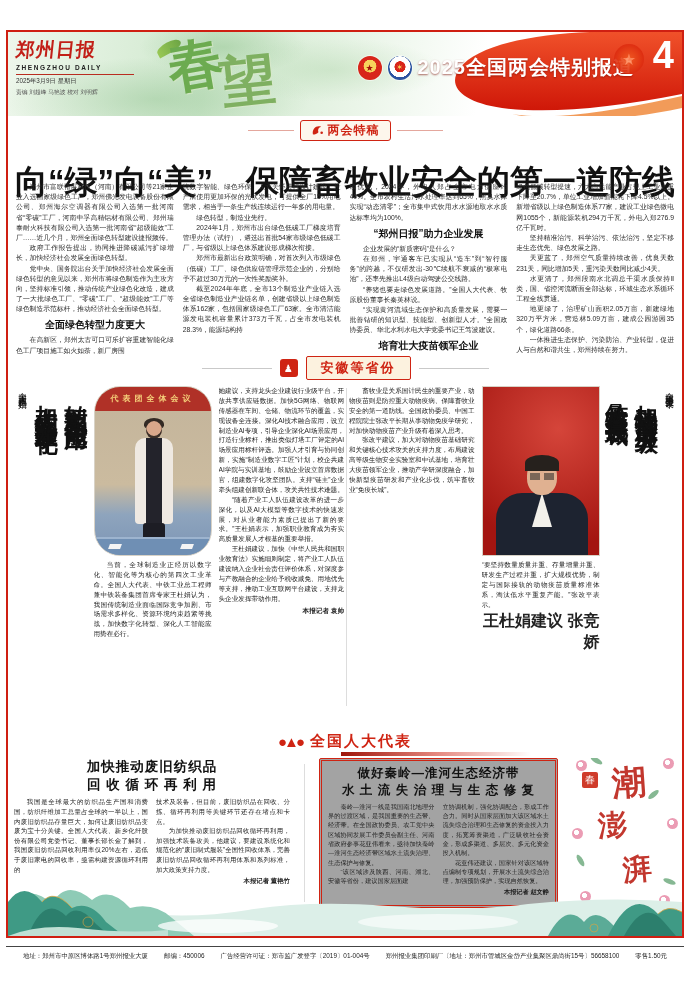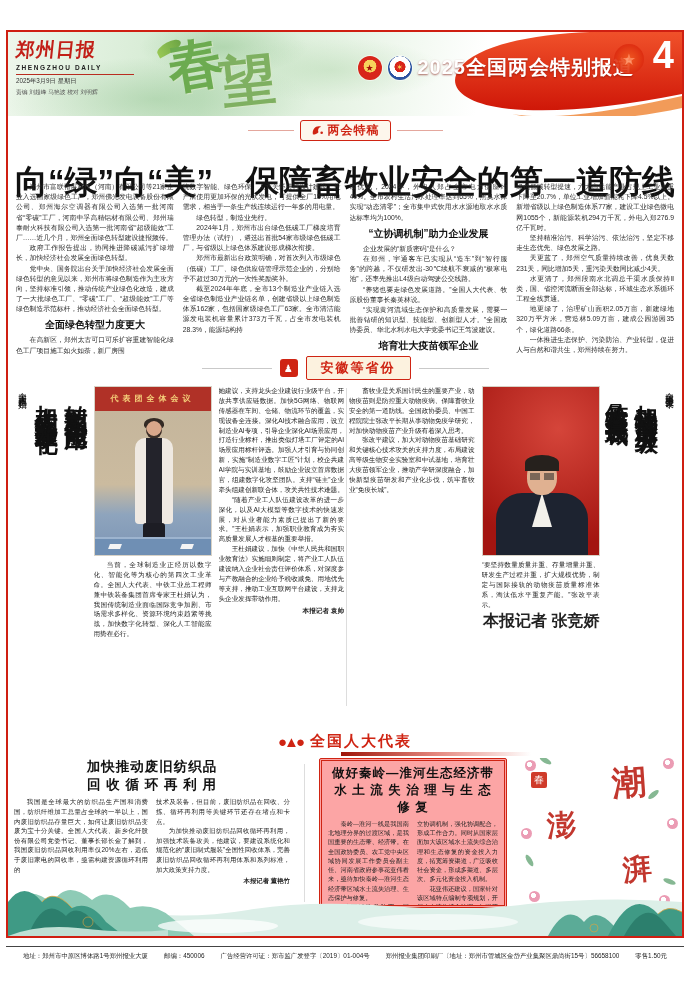--- a/index.html
+++ b/index.html
@@ -70,21 +70,21 @@
   .vh-r{writing-mode:vertical-rl;}
   .vh-label{font-size:8.5px;letter-spacing:1px;color:#111;margin:0 3px;}
   .vt{font-size:23px;font-weight:900;color:#111;letter-spacing:3px;line-height:1.25;margin:0 1px;}
   .vt2{letter-spacing:2px;}
   .iv-content{flex:1;display:flex;gap:7px;overflow:hidden;padding-top:2px;}
   .iv-colnarrow{width:118px;flex:none;}
   .iv-coltext{flex:1;font-size:6.6px;line-height:1.5;text-align:justify;overflow:hidden;}
   .iv-p1{font-size:6.6px;line-height:1.5;text-align:justify;margin-top:4px;overflow:hidden;}
   
   .photo{position:relative;width:118px;height:170px;overflow:hidden;border:1px solid #d8d2c6;box-sizing:border-box;}
-  .photo-l{background:linear-gradient(180deg,#c3b49b 0%,#cbbb9f 58%,#8ea4bd 76%,#7c95b5 100%);}
+  .photo-l{background:linear-gradient(180deg,#c3b49b 0%,#cbbb9f 58%,#8ea4bd 76%,#7c95b5 100%);border-radius:26px;}
   .photo-l .pbanner{position:absolute;left:0;top:0;width:100%;height:24px;background:#b03127;
       color:#f5d07a;font-size:8px;font-weight:bold;letter-spacing:4px;line-height:24px;
       white-space:nowrap;overflow:hidden;text-align:center;}
   .person-l{position:absolute;left:36px;top:34px;width:46px;height:136px;}
   .person-l .head{position:absolute;left:15px;top:0;width:16px;height:18px;border-radius:50%;
       background:#d9a88b;box-shadow:0 -3px 0 0 #3a2f28 inset;}
   .person-l .hair{position:absolute;left:13px;top:-3px;width:20px;height:12px;border-radius:50% 50% 40% 40%;background:#332a24;}
   .person-l .torso{position:absolute;left:4px;top:17px;width:38px;height:86px;border-radius:10px 10px 4px 4px;
       background:linear-gradient(90deg,#efe9e2 0 30%,#23232b 30% 70%,#efe9e2 70% 100%);}
   .person-l .legs{position:absolute;left:12px;top:102px;width:22px;height:34px;background:#1d1d24;border-radius:3px;}
@@ -107,22 +107,22 @@
   .voice-text{color:#cf2413;font-size:15px;font-weight:900;letter-spacing:2px;position:relative;}
   .voice-bar{position:absolute;left:30%;bottom:-5px;width:190px;height:4px;
       background:linear-gradient(90deg,#9e1408,rgba(207,36,19,.55),transparent);}
   
   .bottom-row{position:absolute;left:6px;top:726px;width:666px;height:150px;display:flex;gap:14px;overflow:hidden;}
   .bart{width:276px;flex:none;overflow:hidden;}
   .bart h3{margin:0 0 3px;text-align:center;font-size:13.5px;line-height:1.35;color:#111;letter-spacing:1px;}
   .bcols{display:flex;gap:8px;height:106px;overflow:hidden;}
   .bcol{flex:1;font-size:6.4px;line-height:1.5;text-align:justify;overflow:hidden;}
   .vdiv{width:1px;background:#ddd;margin:6px 0;}
-  .boxed{width:188px;flex:none;border:3px double #cf2413;border-radius:2px;padding:4px 6px;box-sizing:border-box;
-         background:#fca5a5;overflow:hidden;}
+  .boxed{width:239px;flex:none;border:3px double #cf2413;border-radius:2px;padding:4px 6px;box-sizing:border-box;
+         background:#a3a3a3;overflow:hidden;}
   .boxed h3{font-size:12.5px;}
   .boxed .bcols{height:96px;}
   .boxed .bcol{font-size:6.2px;}
   
   .wreath{flex:1;position:relative;overflow:hidden;}
   .seal{position:absolute;left:10px;top:14px;width:16px;height:16px;background:#cf3b2a;border-radius:2px;
         color:#fff;font-size:10px;font-family:"DejaVu Serif",serif;display:flex;align-items:center;justify-content:center;}
   .wch{position:absolute;font-family:"DejaVu Serif","Liberation Serif",serif;font-weight:bold;color:#c2372e;}
   .wch1{right:34px;top:2px;font-size:34px;transform:rotate(-4deg);}
   .wch2{left:26px;top:48px;font-size:29px;transform:rotate(-3deg);}
@@ -200,21 +200,21 @@
     </div>
     <div class="col">
       <p class="p" style="text-indent:0">绕数字智能、绿色环保、人文关怀进行设计建设，投产后使用更加环保的光伏发电，可提供全厂15%用电需求，相当于一条生产线连续运行一年多的用电量。</p>
       <p class="p">绿色转型，制造业先行。</p>
       <p class="p">2024年1月，郑州市出台绿色低碳工厂梯度培育管理办法（试行），遴选出首批54家市级绿色低碳工厂，与省级以上绿色体系建设形成梯次衔接。</p>
       <p class="p">郑州市最新出台政策明确，对首次列入市级绿色（低碳）工厂、绿色供应链管理示范企业的，分别给予不超过30万元的一次性奖励奖补。</p>
       <p class="p">截至2024年年底，全市13个制造业产业链入选全省绿色制造业产业链名单，创建省级以上绿色制造体系162家，包括国家级绿色工厂63家。全市清洁能源发电装机容量累计373万千瓦，占全市发电装机28.3%，能源结构持</p>
     </div>
     <div class="col">
       <p class="p" style="text-indent:0">续优化，2024年，外电入郑占全市电力供应约40%。全市农村生活污水处理率达到65%，黑臭水体实现“动态清零”；全市集中式饮用水水源地取水水质达标率均为100%。</p>
-      <div class="subhead">“立协调机制”助力企业发展</div>
+      <div class="subhead">“郑州日报”助力企业发展</div>
       <p class="p">企业发展的“新质密码”是什么？</p>
       <p class="p">在郑州，宇通客车已实现从“造车”到“智行服务”的跨越，不仅研发出-30℃续航不衰减的“极寒电池”，还率先推出L4级自动驾驶公交线路。</p>
       <p class="p">“养猪也要走绿色发展道路。”全国人大代表、牧原股份董事长秦英林说。</p>
       <p class="p">“实现黄河流域生态保护和高质量发展，需要一批善钻研的知识型、技能型、创新型人才。”全国政协委员、华北水利水电大学党委书记王笃波建议。</p>
       <div class="subhead">培育壮大疫苗领军企业</div>
 
     </div>
     <div class="col">
       <p class="p" style="text-indent:0">绿色低碳转型提速，六大高耗能产业占规上工业比重下降至20.7%，单位工业增加值能耗下降4.5%以上。新增省级以上绿色制造体系77家，建设工业绿色微电网1055个，新能源装机294万千瓦，外电入郑276.9亿千瓦时。</p>
       <p class="p">坚持精准治污、科学治污、依法治污，坚定不移走生态优先、绿色发展之路。</p>
@@ -275,21 +275,21 @@
           <div class="photo photo-r">
             <div class="person-r">
               <div class="suit"></div>
                 <div class="shirt"></div>
                 <div class="head"></div>
               <div class="hairr"></div>
                 <div class="glasses"></div>
             </div>
           </div>
           <p class="p iv-p1" style="text-indent:0">“要坚持数量质量并重、存量增量并重、研发生产过程并重，扩大规模优势，制定与国际接轨的动物疫苗质量标准体系，淘汰低水平重复产能。”张改平表示。</p>
-          <p class="p byline">本报记者 张竞娇</p>
+          <p class="p byline">王杜娟建议 张竞娇</p>
         </div>
       </div>
       <div class="vh vh-r">
         <div class="vh-label">全国政协委员张改平：</div>
         <div class="vt">加快动物疫苗产业升级</div>
         <div class="vt vt2">筑牢畜牧业『免疫长城』</div>
       </div>
     </div>
   </div>
 

